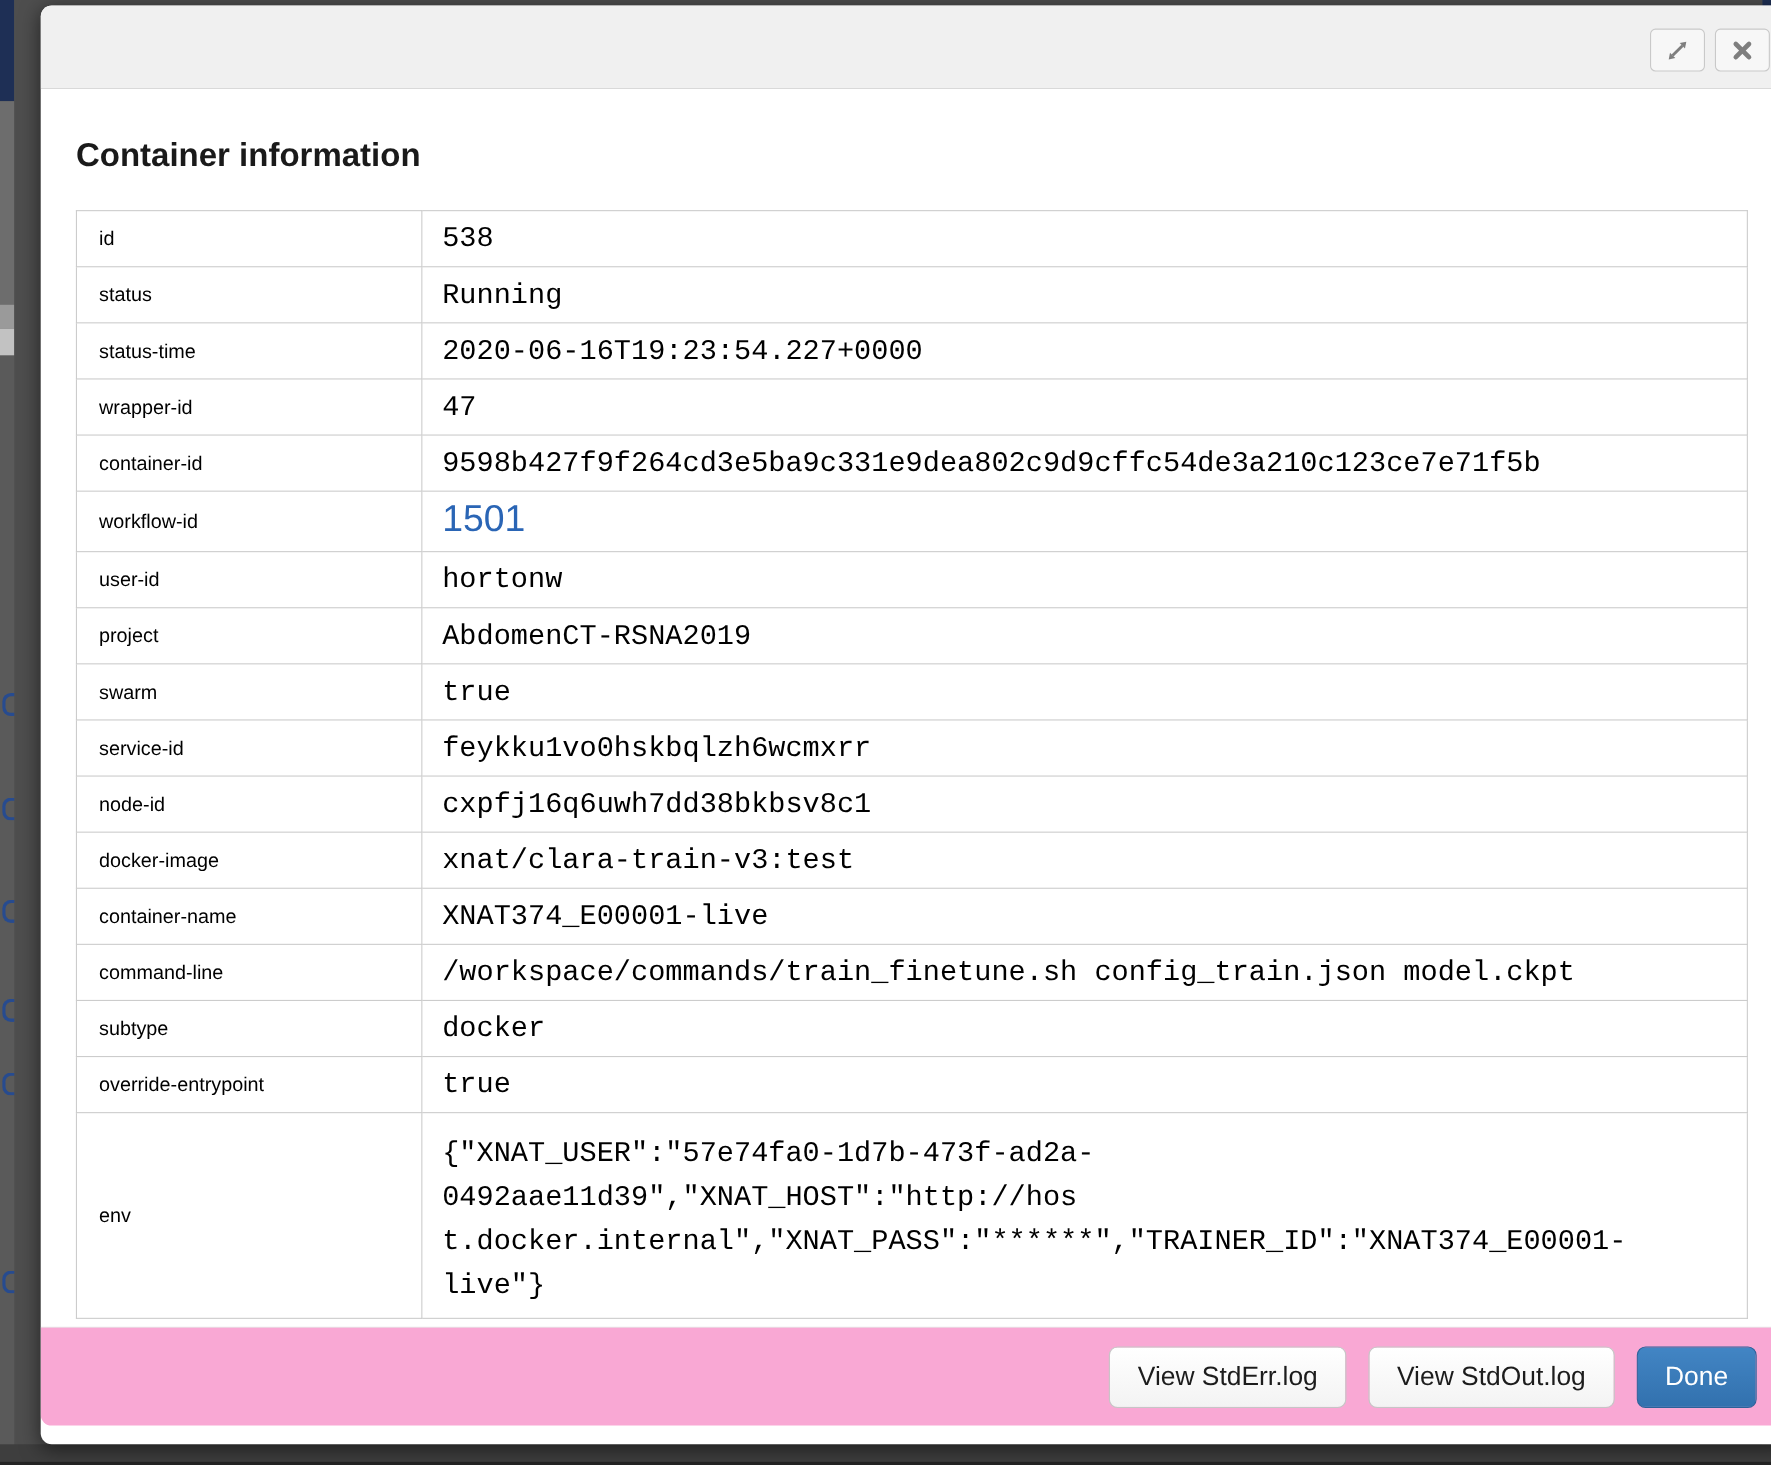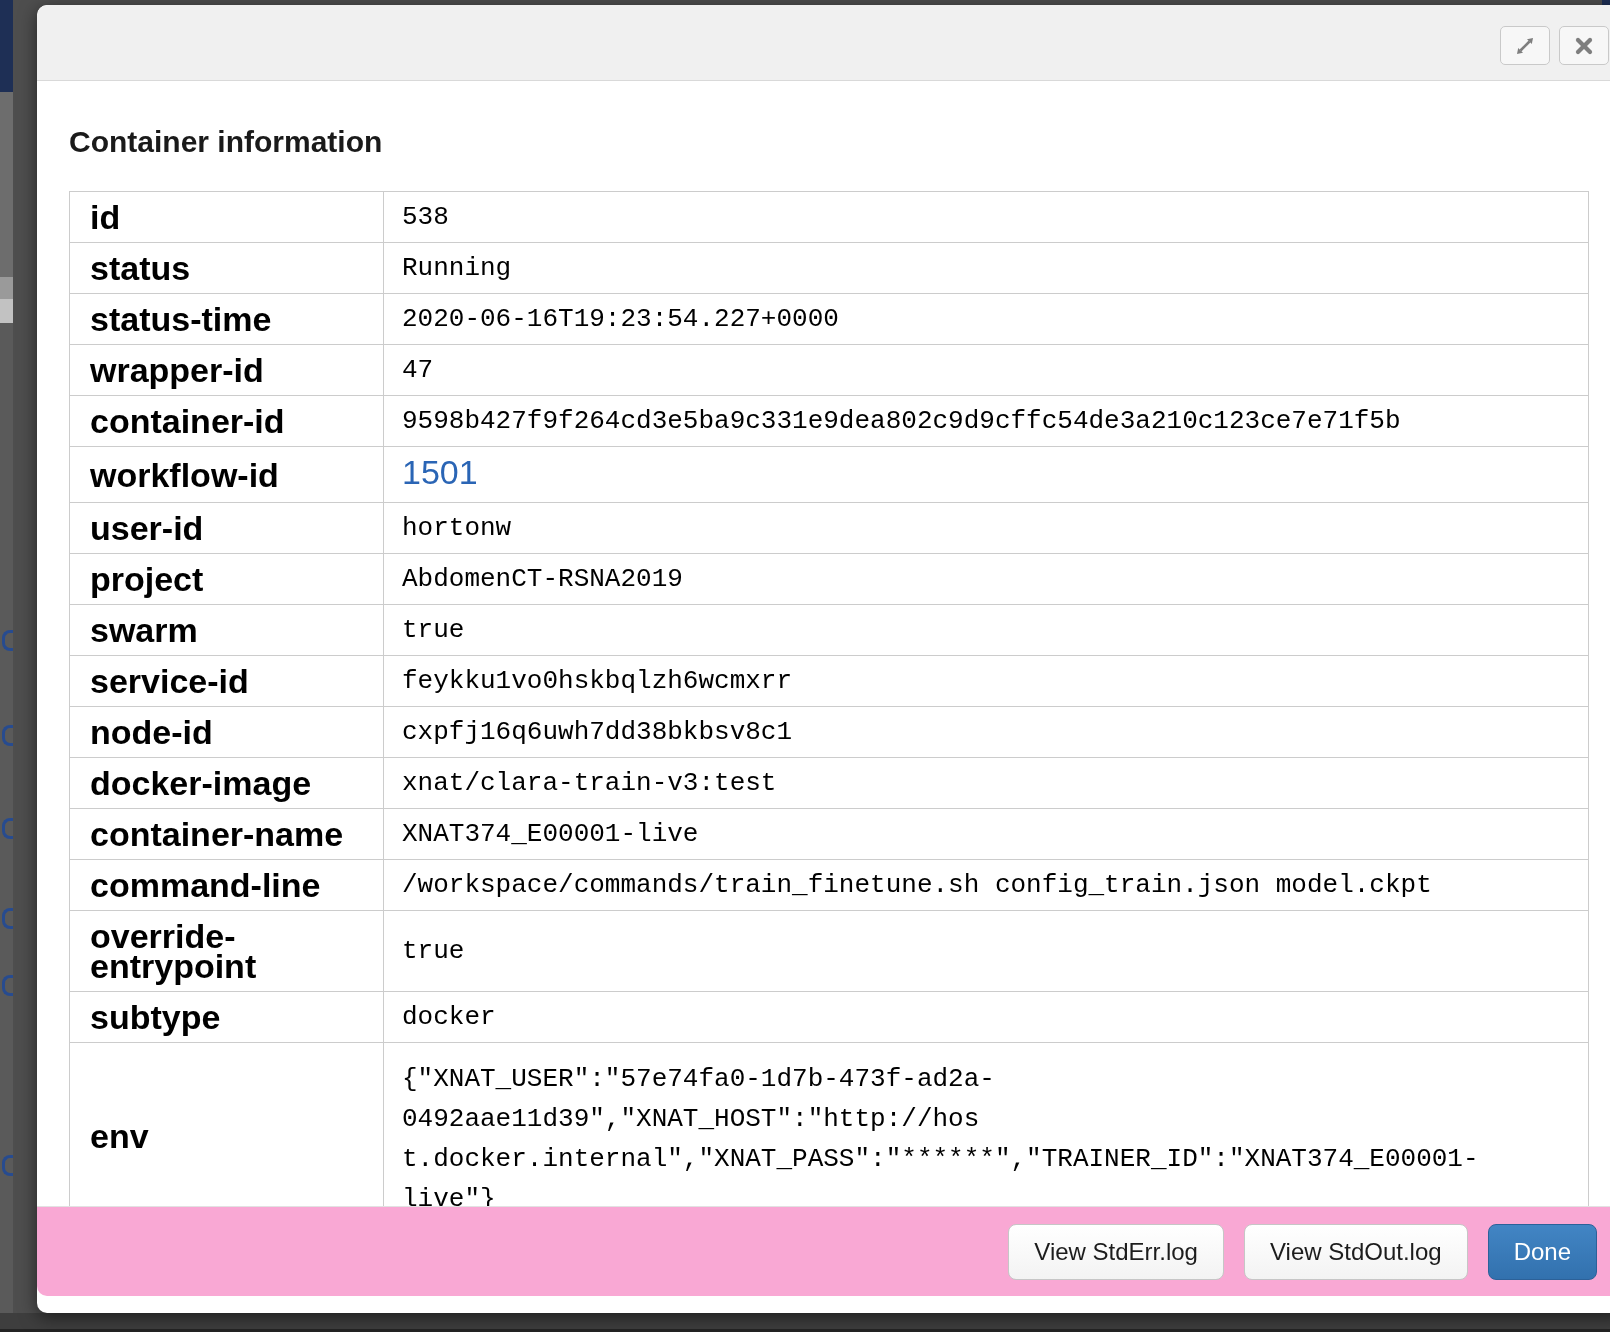--- a/index.html
+++ b/index.html
@@ -49,21 +49,21 @@
     margin:0 0 33px 0; font-size:30px; line-height:33px; font-weight:bold; color:#1a1a1a;
   }
 
   
   table.info { border-collapse:collapse; width:1520px; table-layout:fixed; }
   table.info th, table.info td {
     border:1px solid #ccc; vertical-align:middle; text-align:left;
   }
   table.info th {
     width:275px; padding:10px 18px 10px 20px;
-    font-size:34px; line-height:30px; font-weight:bold; color:#000;
+    font-size:18px; line-height:30px; font-weight:normal; color:#000;
     overflow-wrap:break-word;
   }
   table.info td {
     padding:10px 16px 10px 18px;
     font-family:"Liberation Mono", monospace; font-size:26px; line-height:30px; color:#000;
     white-space:pre-wrap; overflow-wrap:break-word;
   }
   table.info tr.row-env td { line-height:40px; padding-top:16px; }
   table.info td a {
     font-family:"Liberation Sans", sans-serif; font-size:34px;
@@ -195,26 +195,26 @@
           </tr>
           <tr>
             <th>container-name</th>
             <td>XNAT374_E00001-live</td>
           </tr>
           <tr>
             <th>command-line</th>
             <td>/workspace/commands/train_finetune.sh config_train.json model.ckpt</td>
           </tr>
           <tr>
+            <th>subtype</th>
+            <td>docker</td>
+          </tr>
+          <tr>
             <th>override-entrypoint</th>
             <td>true</td>
-          </tr>
-          <tr>
-            <th>subtype</th>
-            <td>docker</td>
           </tr>
           <tr class="row-env">
             <th>env</th>
             <td>{"XNAT_USER":"57e74fa0-1d7b-473f-ad2a-0492aae11d39","XNAT_HOST":"http://hos
 t.docker.internal","XNAT_PASS":"******","TRAINER_ID":"XNAT374_E00001-live"}</td>
           </tr>
         </tbody>
     </table>
   </div>
 

